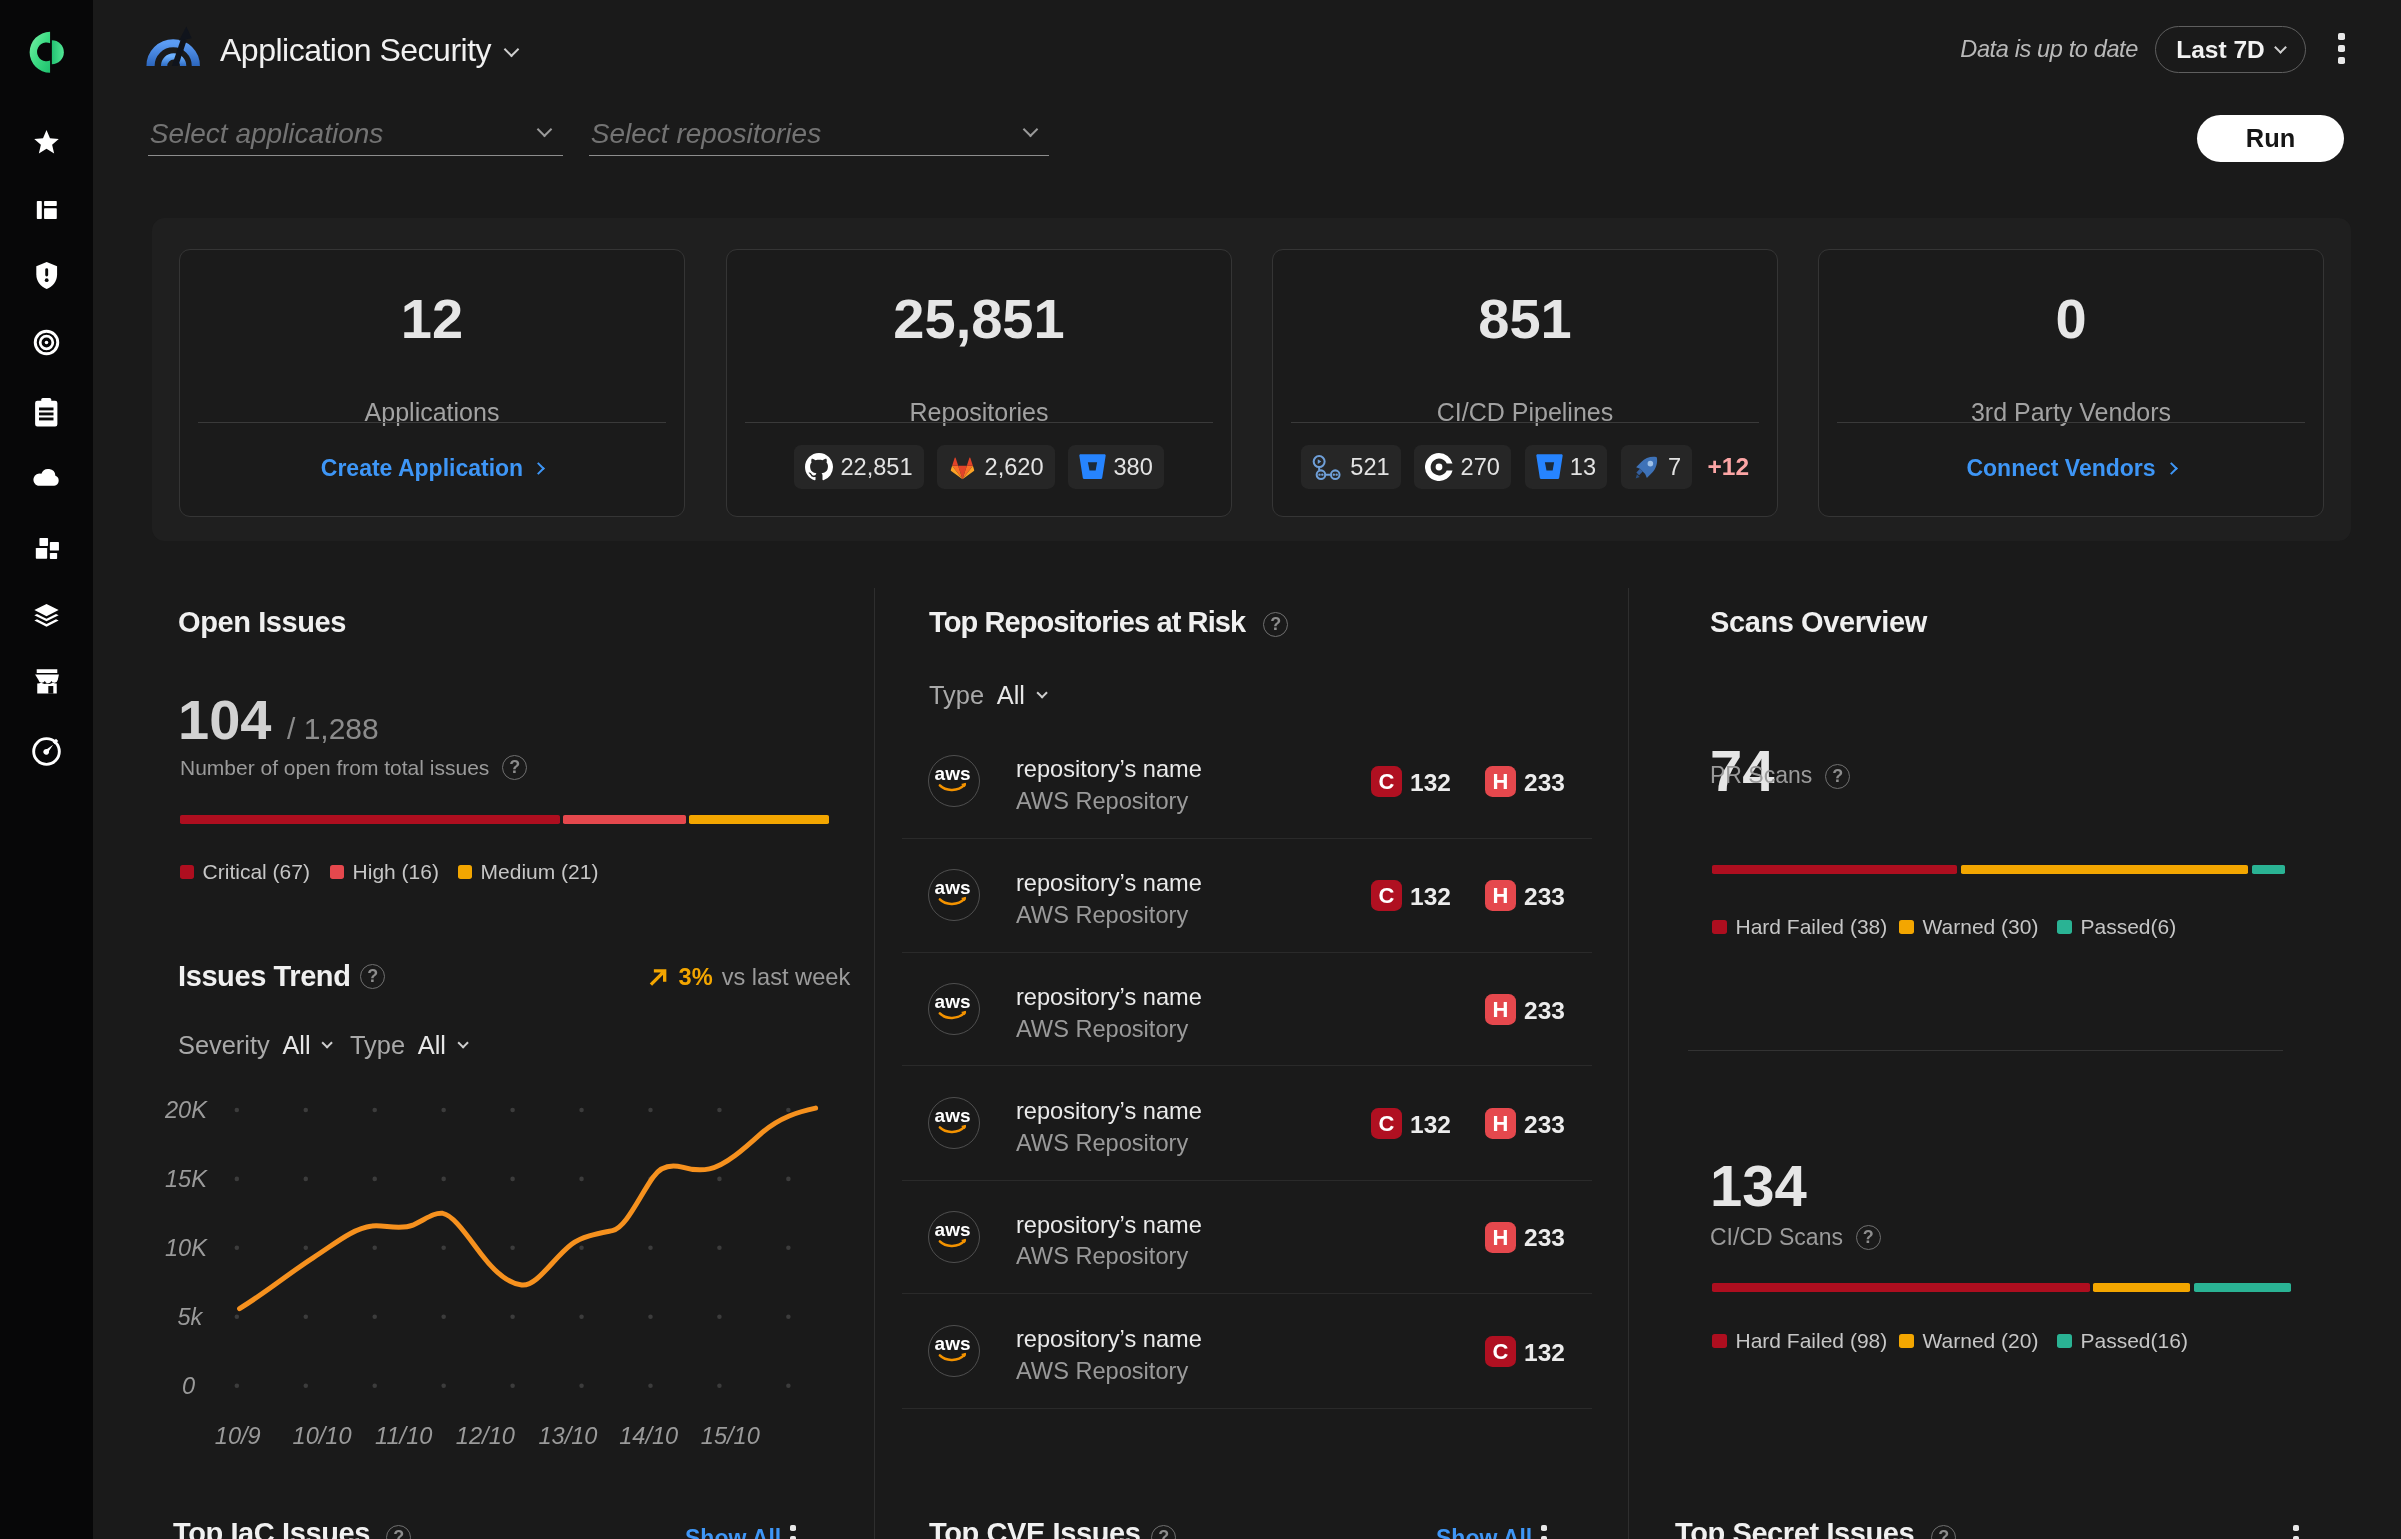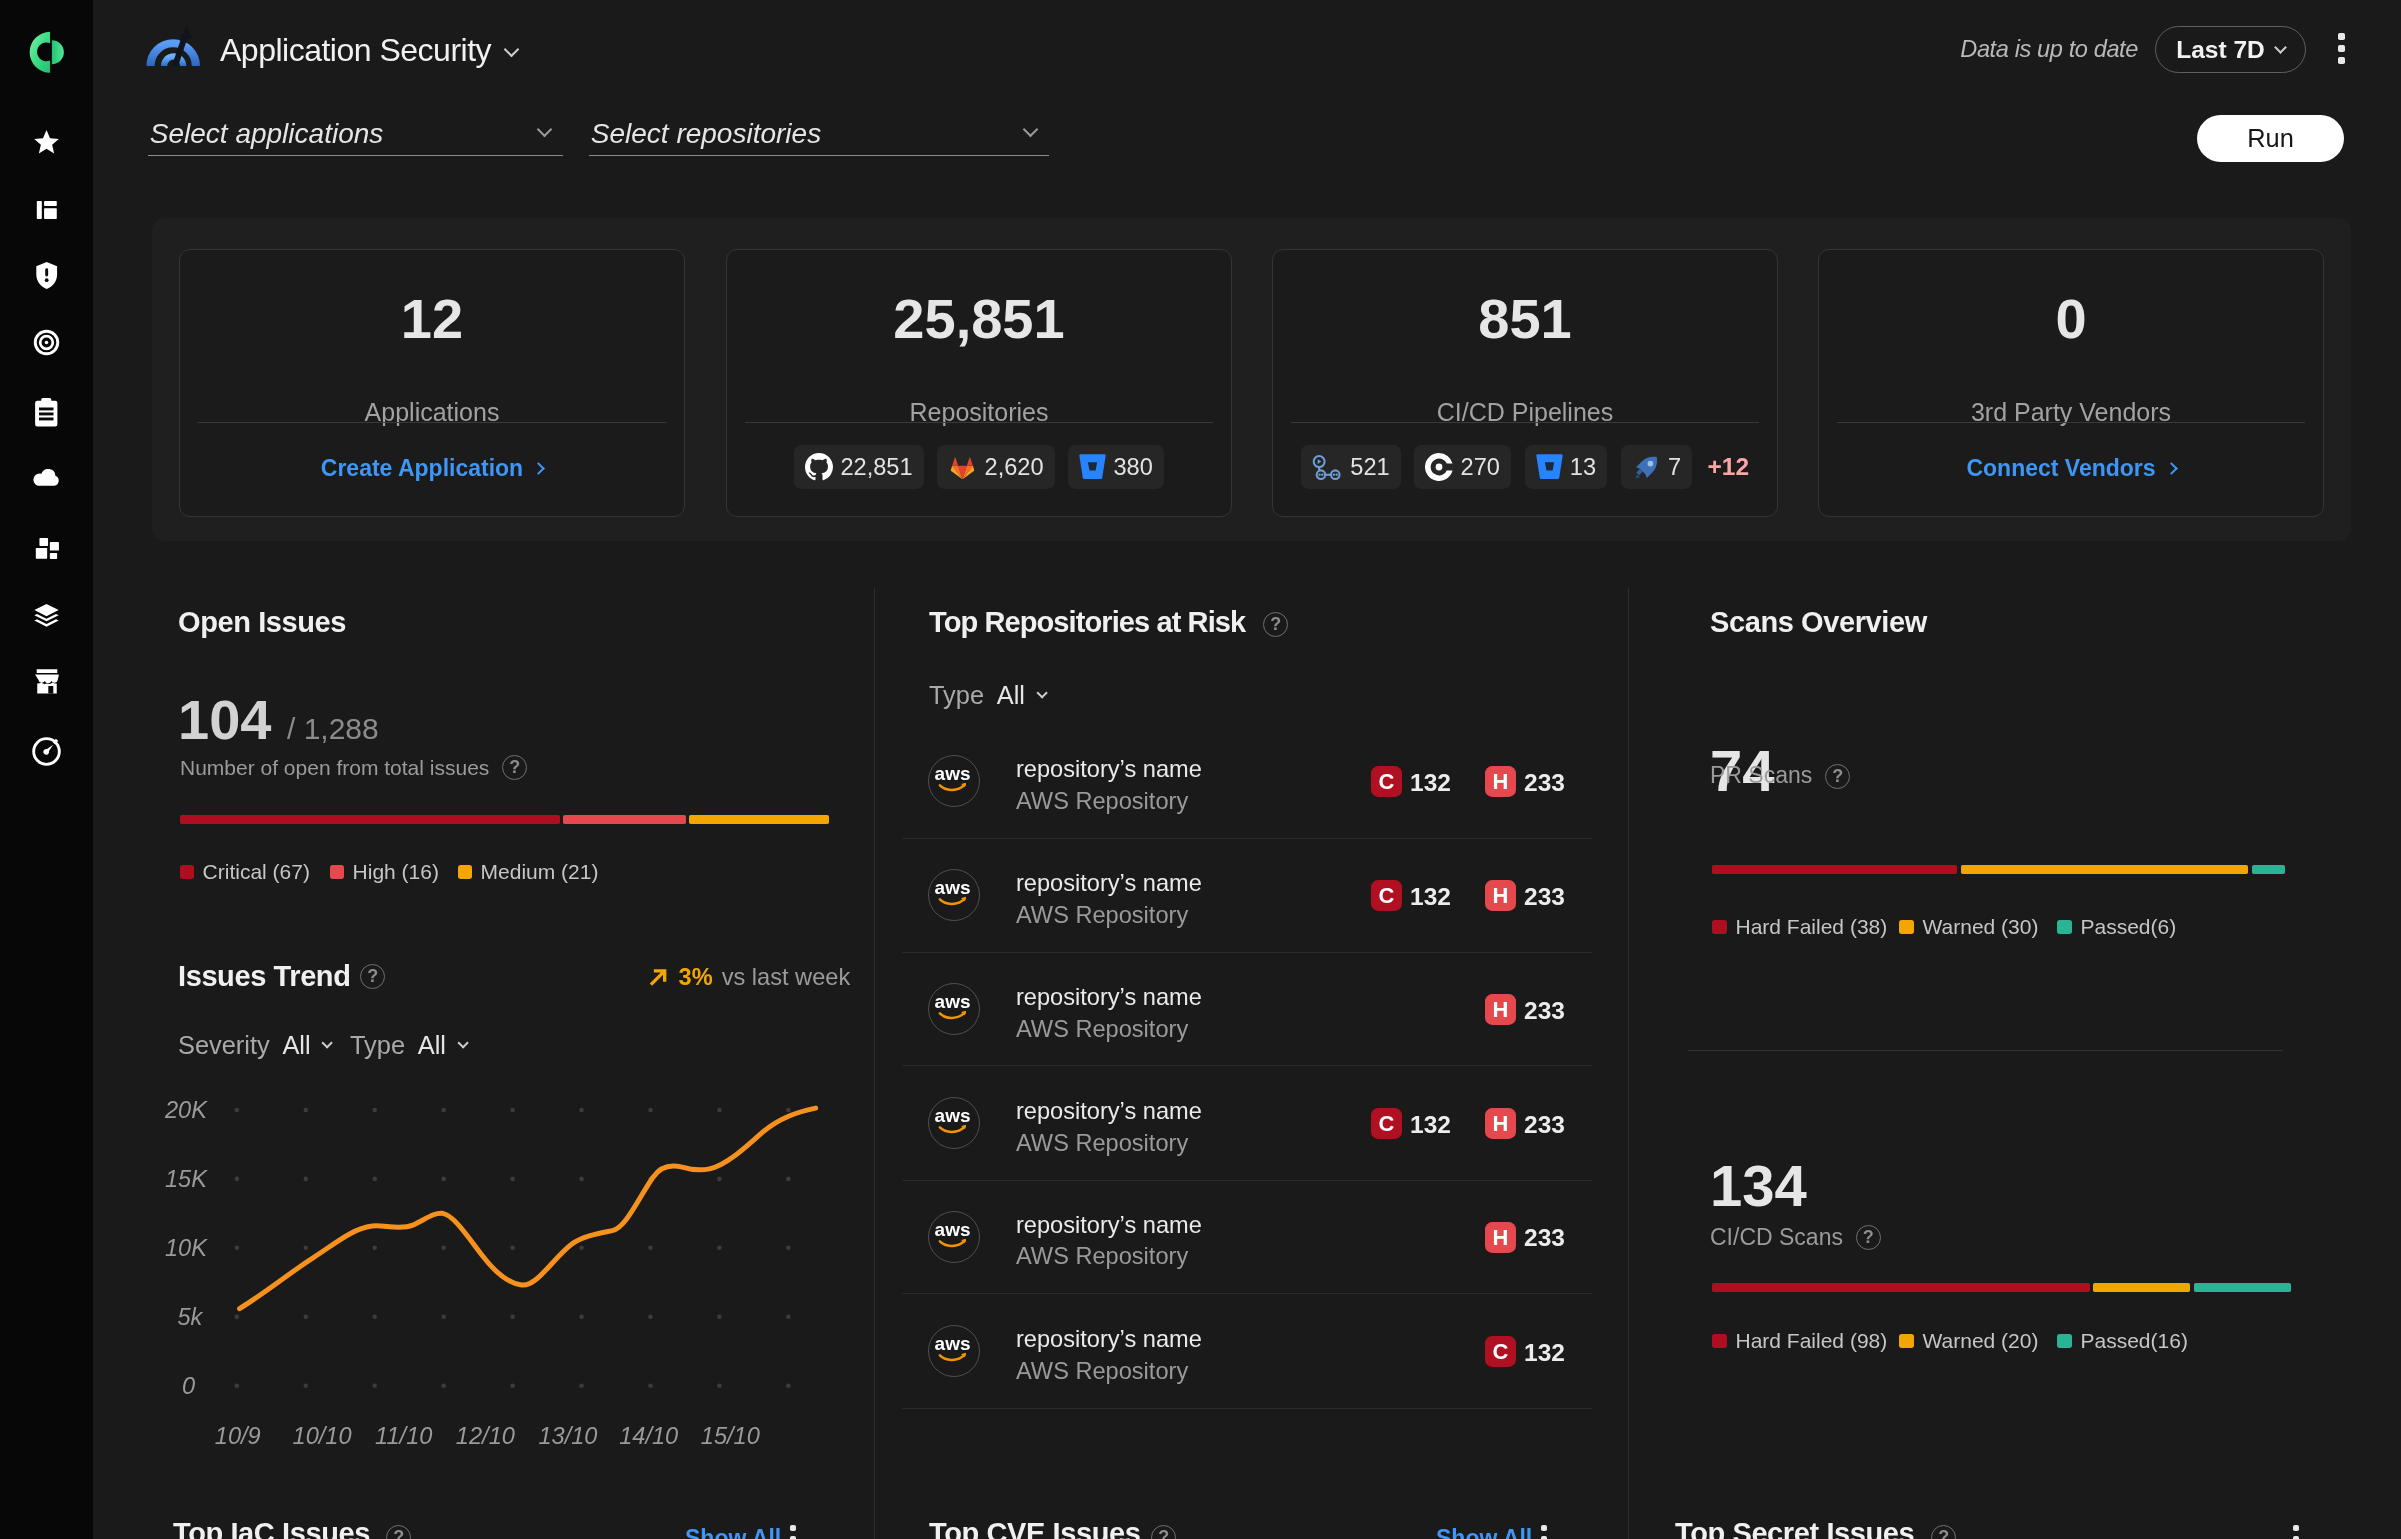--- a/index.html
+++ b/index.html
@@ -10,23 +10,23 @@
 
   
   .sidebar { position:absolute; left:0; top:0; width:93px; height:1539px; background:#070708; }
   .sicon { position:absolute; left:0; width:93px; display:flex; justify-content:center; }
 
   
   .htitle { position:absolute; left:220px; top:32px; font-size:32px; font-weight:400; color:#f1f1f1; letter-spacing:-0.5px; }
   .muted-i { color:#b9b9b9; font-style:italic; }
 
   .pill7d { position:absolute; left:2155px; top:26px; width:151px; height:47px; border:1.8px solid #5f5f5f; border-radius:23.6px; display:flex; align-items:center; justify-content:center; gap:11px; font-size:24.5px; font-weight:700; color:#f2f2f2; }
-  .runbtn { position:absolute; left:2197px; top:115px; width:147px; height:47px; background:#ffffff; border-radius:23.6px; display:flex; align-items:center; justify-content:center; font-size:25.4px; font-weight:400; color:#161616; }
-
-  .selfield { position:absolute; top:109px; height:47px; border-bottom:0.9px solid #8d8d8d; font-size:28px; font-style:italic; color:#e5e5e5; }
+  .runbtn { position:absolute; left:2197px; top:115px; width:147px; height:47px; background:#ffffff; border-radius:23.6px; display:flex; align-items:center; justify-content:center; font-size:25.4px; font-weight:700; color:#161616; }
+
+  .selfield { position:absolute; top:109px; height:47px; border-bottom:0.9px solid #8d8d8d; font-size:28px; font-style:italic; color:#737373; }
   .selfield .txt { position:absolute; left:1.8px; top:9px; }
 
   
   .panel { position:absolute; left:152px; top:218px; width:2199px; height:323px; background:#1f1f1f; border-radius:12.7px; }
   .card { position:absolute; top:31px; width:506px; height:268px; background:#1b1b1b; border:1.8px solid #353535; border-radius:11px; }
   .card .num { position:absolute; top:36px; left:0; width:100%; text-align:center; font-size:56px; font-weight:700; color:#e6e6e6; }
   .card .lbl { position:absolute; top:113px; left:0; width:100%; text-align:center; font-size:25px; color:#a2a2a2;margin-top:35px; }
   .card .div { position:absolute; top:172px; left:18px; right:18px; height:0.9px; background:#3a3a3a; }
   .card .foot { position:absolute; top:205px; left:0; width:100%; display:flex; align-items:flex-start; justify-content:center; gap:12.7px; }
   .bluelink { color:#3e96f6; font-size:23px; font-weight:700; display:flex; align-items:center; gap:11px; }

